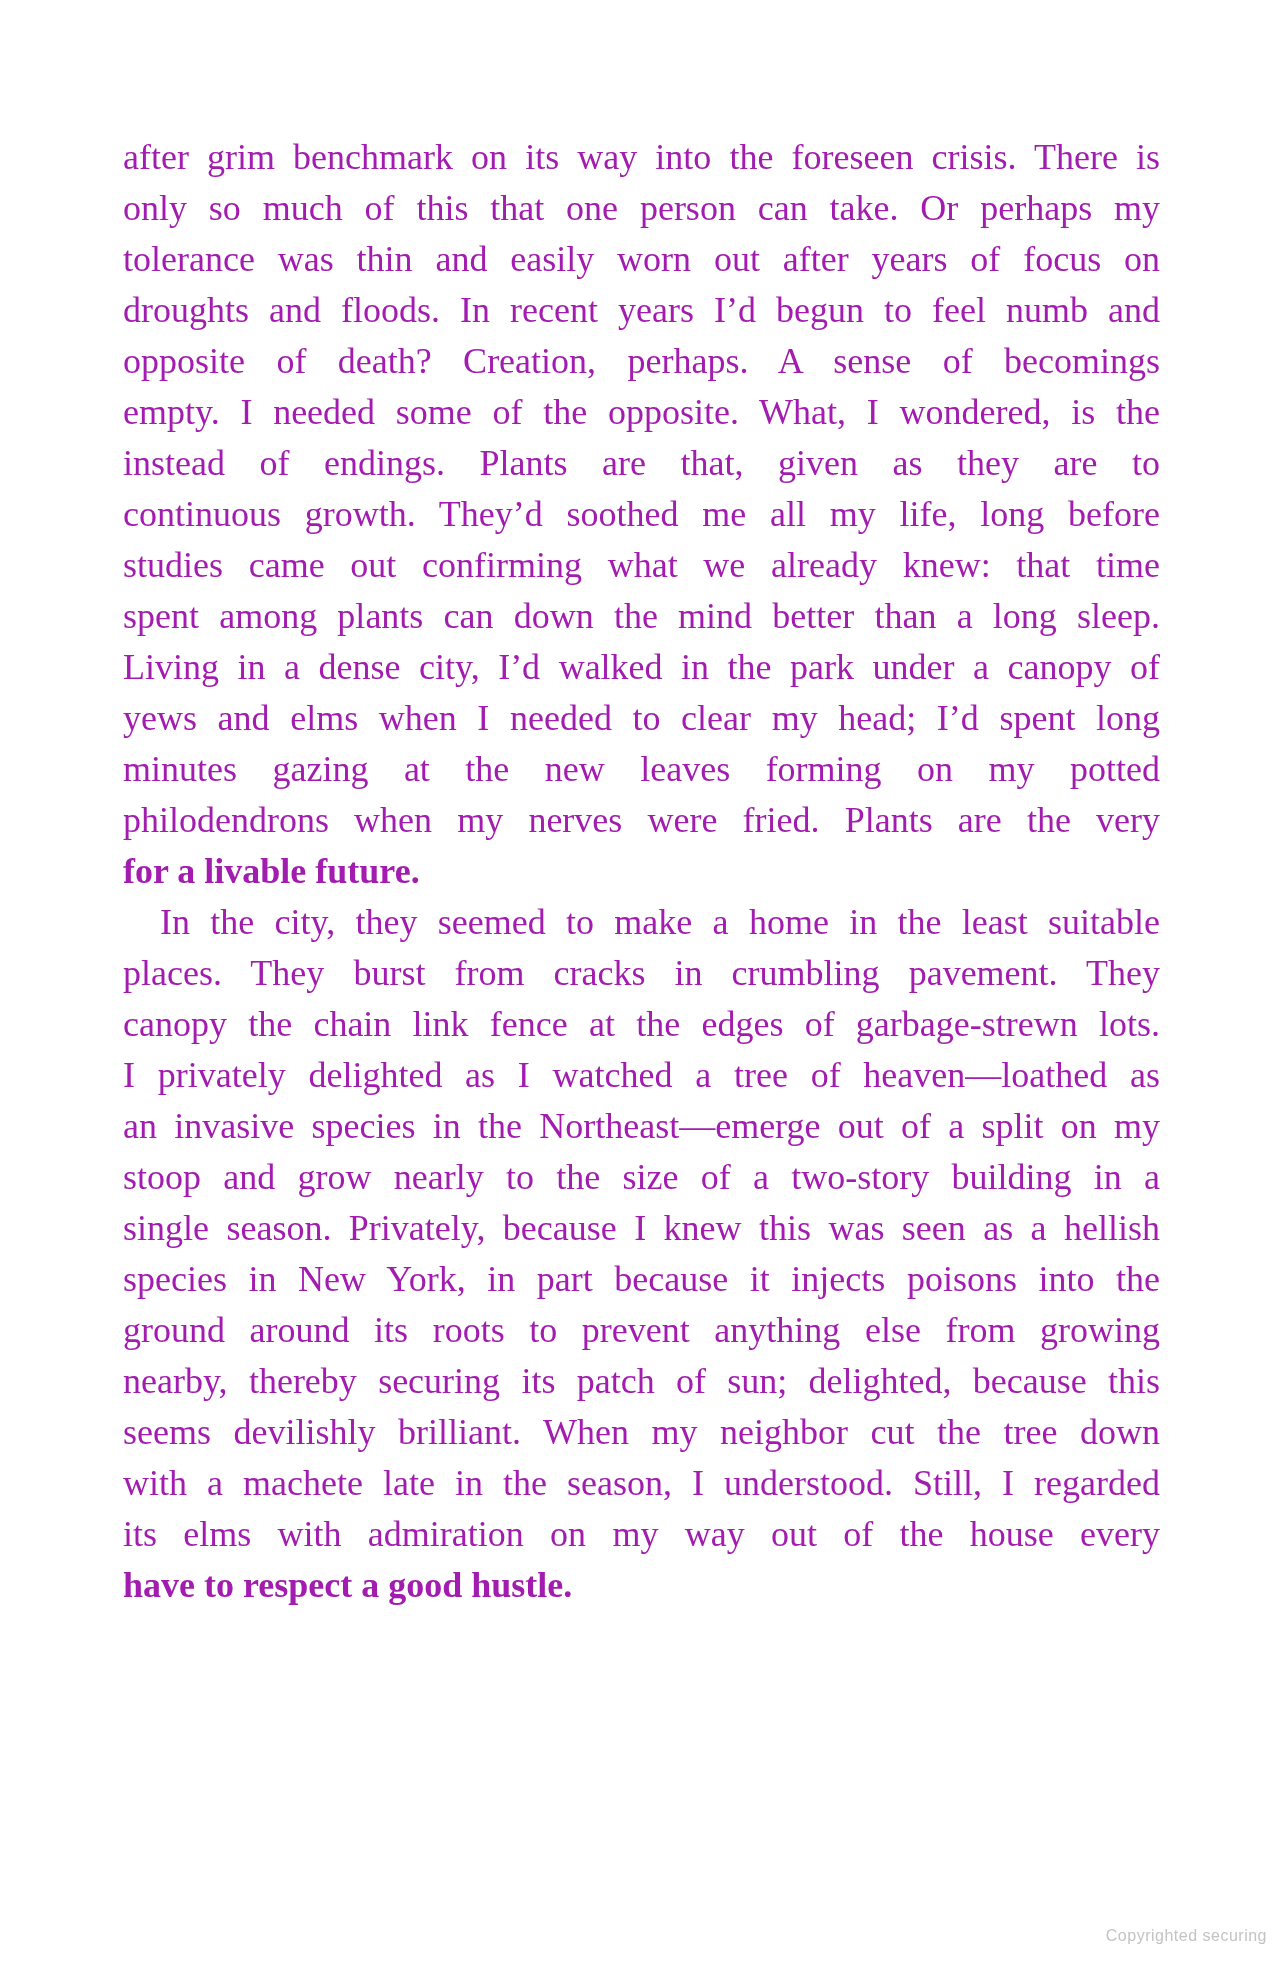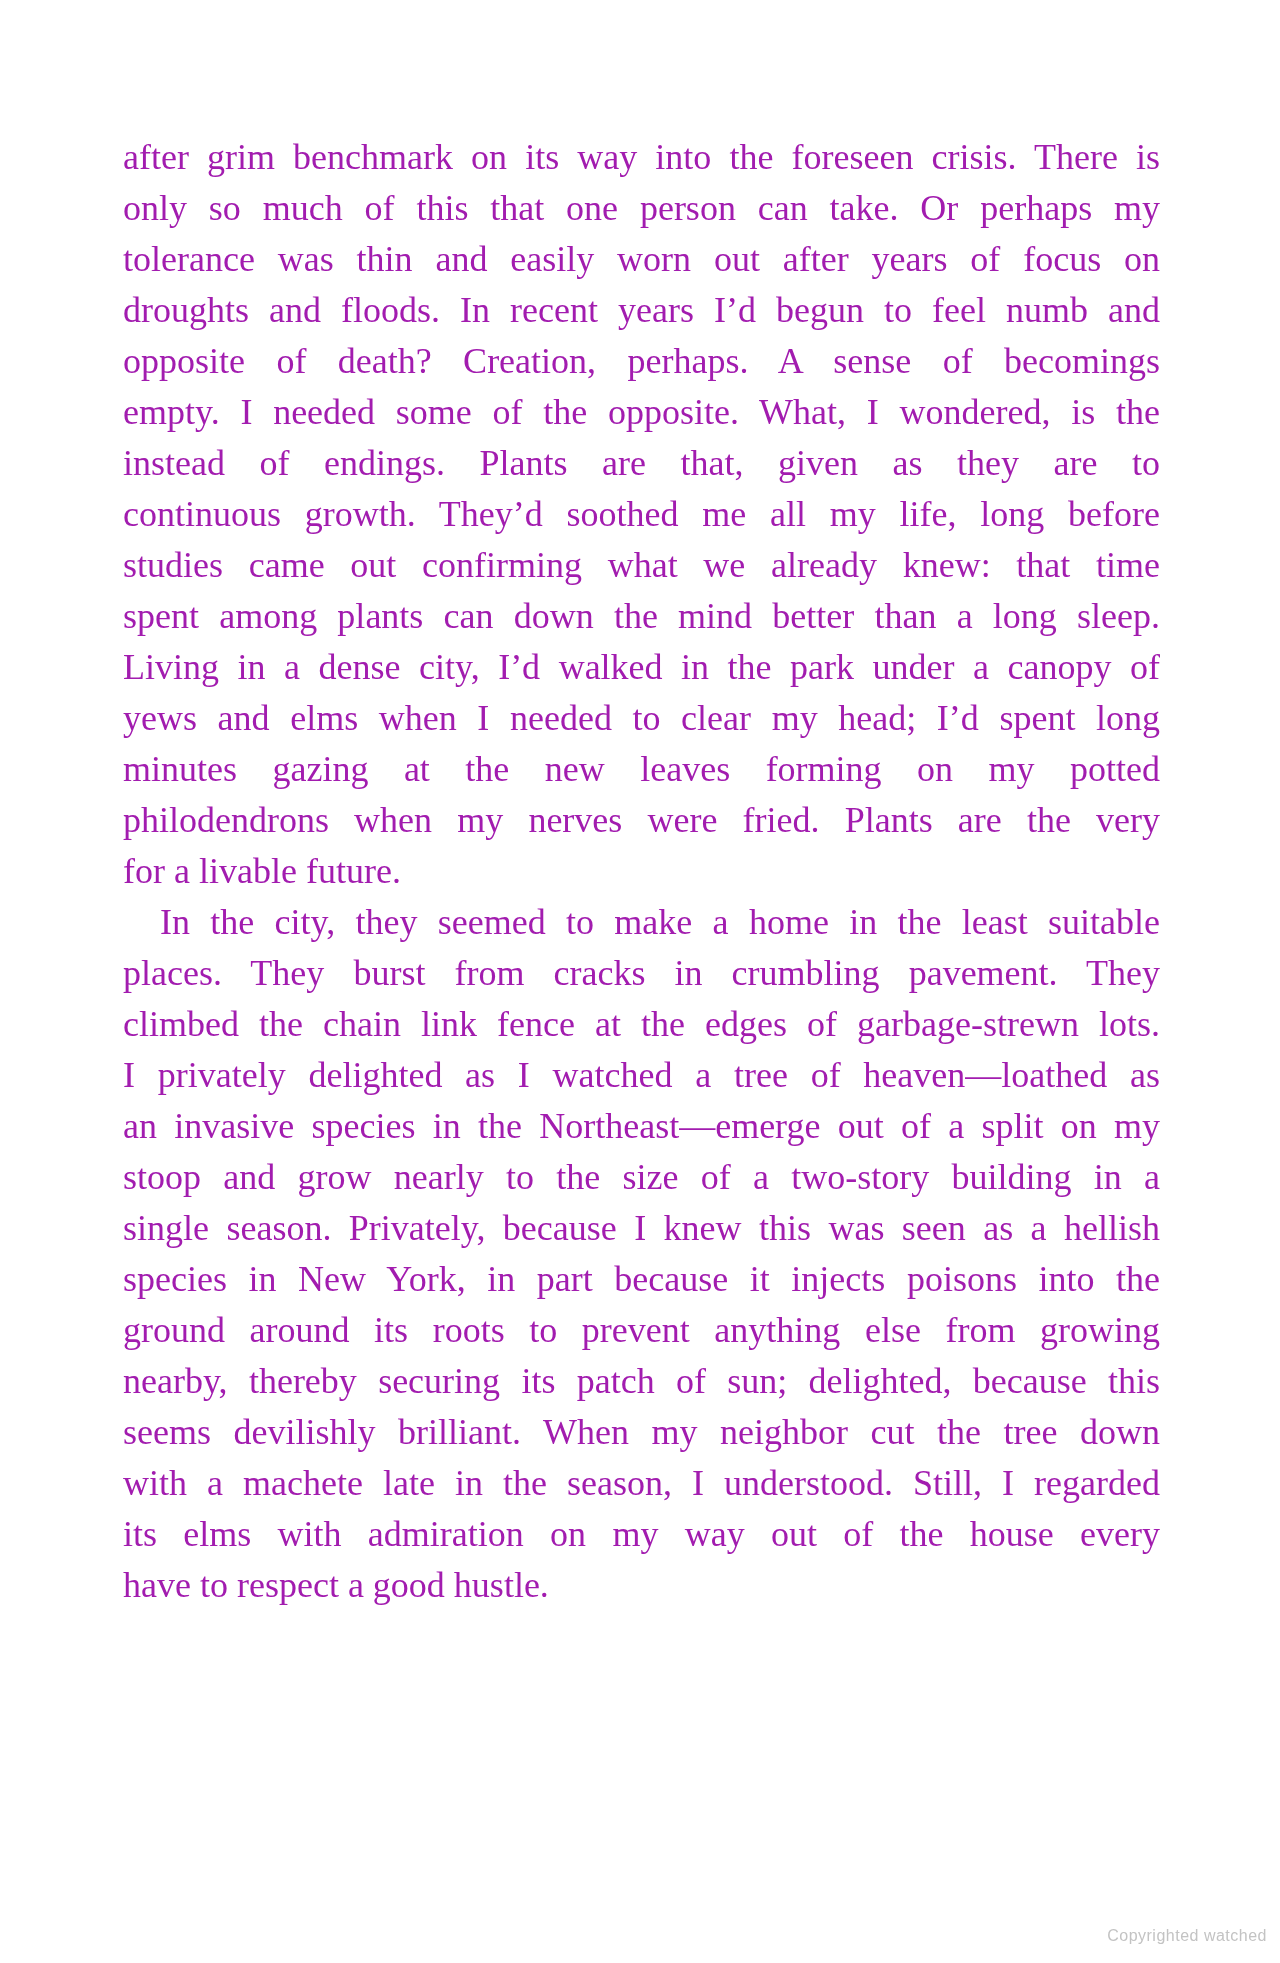--- a/index.html
+++ b/index.html
@@ -28,20 +28,21 @@
     line-height: 51px;
     color: #a21caf;
   }
   .line {
     text-align: justify;
     text-align-last: justify;
   }
   .line.last {
     text-align: right;
     text-align-last: left;
+    font-weight: bold;
   }
   .line.indent {
     text-indent: 37px;
   }
   .watermark {
     position: absolute;
     right: 13px;
     top: 1926px;
     font-family: "Liberation Sans", sans-serif;
     font-size: 16px;
@@ -65,27 +66,27 @@
       <div class="line">continuous growth. They’d soothed me all my life, long before</div>
       <div class="line">studies came out confirming what we already knew: that time</div>
       <div class="line">spent among plants can down the mind better than a long sleep.</div>
       <div class="line">Living in a dense city, I’d walked in the park under a canopy of</div>
       <div class="line">yews and elms when I needed to clear my head; I’d spent long</div>
       <div class="line">minutes gazing at the new leaves forming on my potted</div>
       <div class="line">philodendrons when my nerves were fried. Plants are the very</div>
       <div class="line last">for a livable future.</div>
       <div class="line indent">In the city, they seemed to make a home in the least suitable</div>
       <div class="line">places. They burst from cracks in crumbling pavement. They</div>
-      <div class="line">climbed the chain link fence at the edges of garbage-strewn lots.</div>
+      <div class="line">canopy the chain link fence at the edges of garbage-strewn lots.</div>
       <div class="line">I privately delighted as I watched a tree of heaven—loathed as</div>
       <div class="line">an invasive species in the Northeast—emerge out of a split on my</div>
       <div class="line">stoop and grow nearly to the size of a two-story building in a</div>
       <div class="line">single season. Privately, because I knew this was seen as a hellish</div>
       <div class="line">species in New York, in part because it injects poisons into the</div>
       <div class="line">ground around its roots to prevent anything else from growing</div>
       <div class="line">nearby, thereby securing its patch of sun; delighted, because this</div>
       <div class="line">seems devilishly brilliant. When my neighbor cut the tree down</div>
       <div class="line">with a machete late in the season, I understood. Still, I regarded</div>
       <div class="line">its elms with admiration on my way out of the house every</div>
       <div class="line last">have to respect a good hustle.</div>
     </div>
-  <div class="watermark">Copyrighted watched</div>
+  <div class="watermark">Copyrighted securing</div>
 </div>
 
 </body></html>

